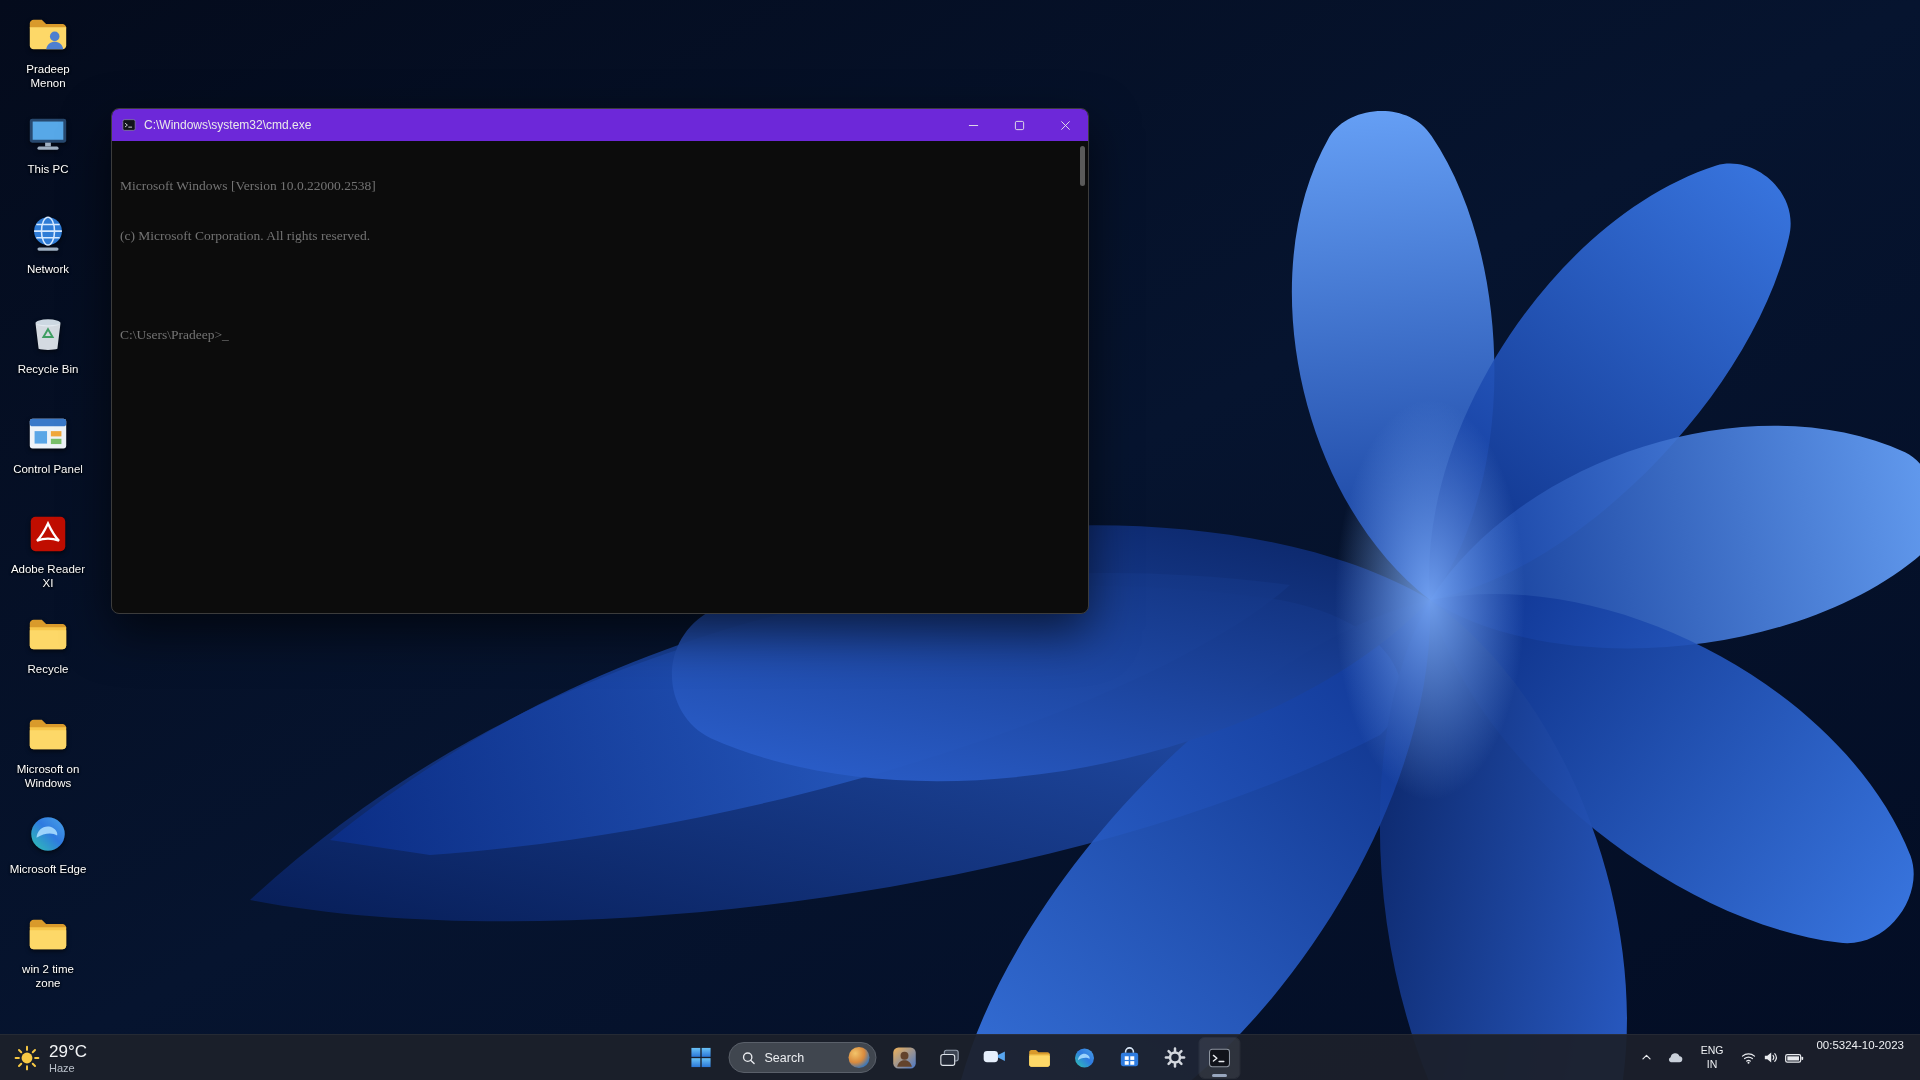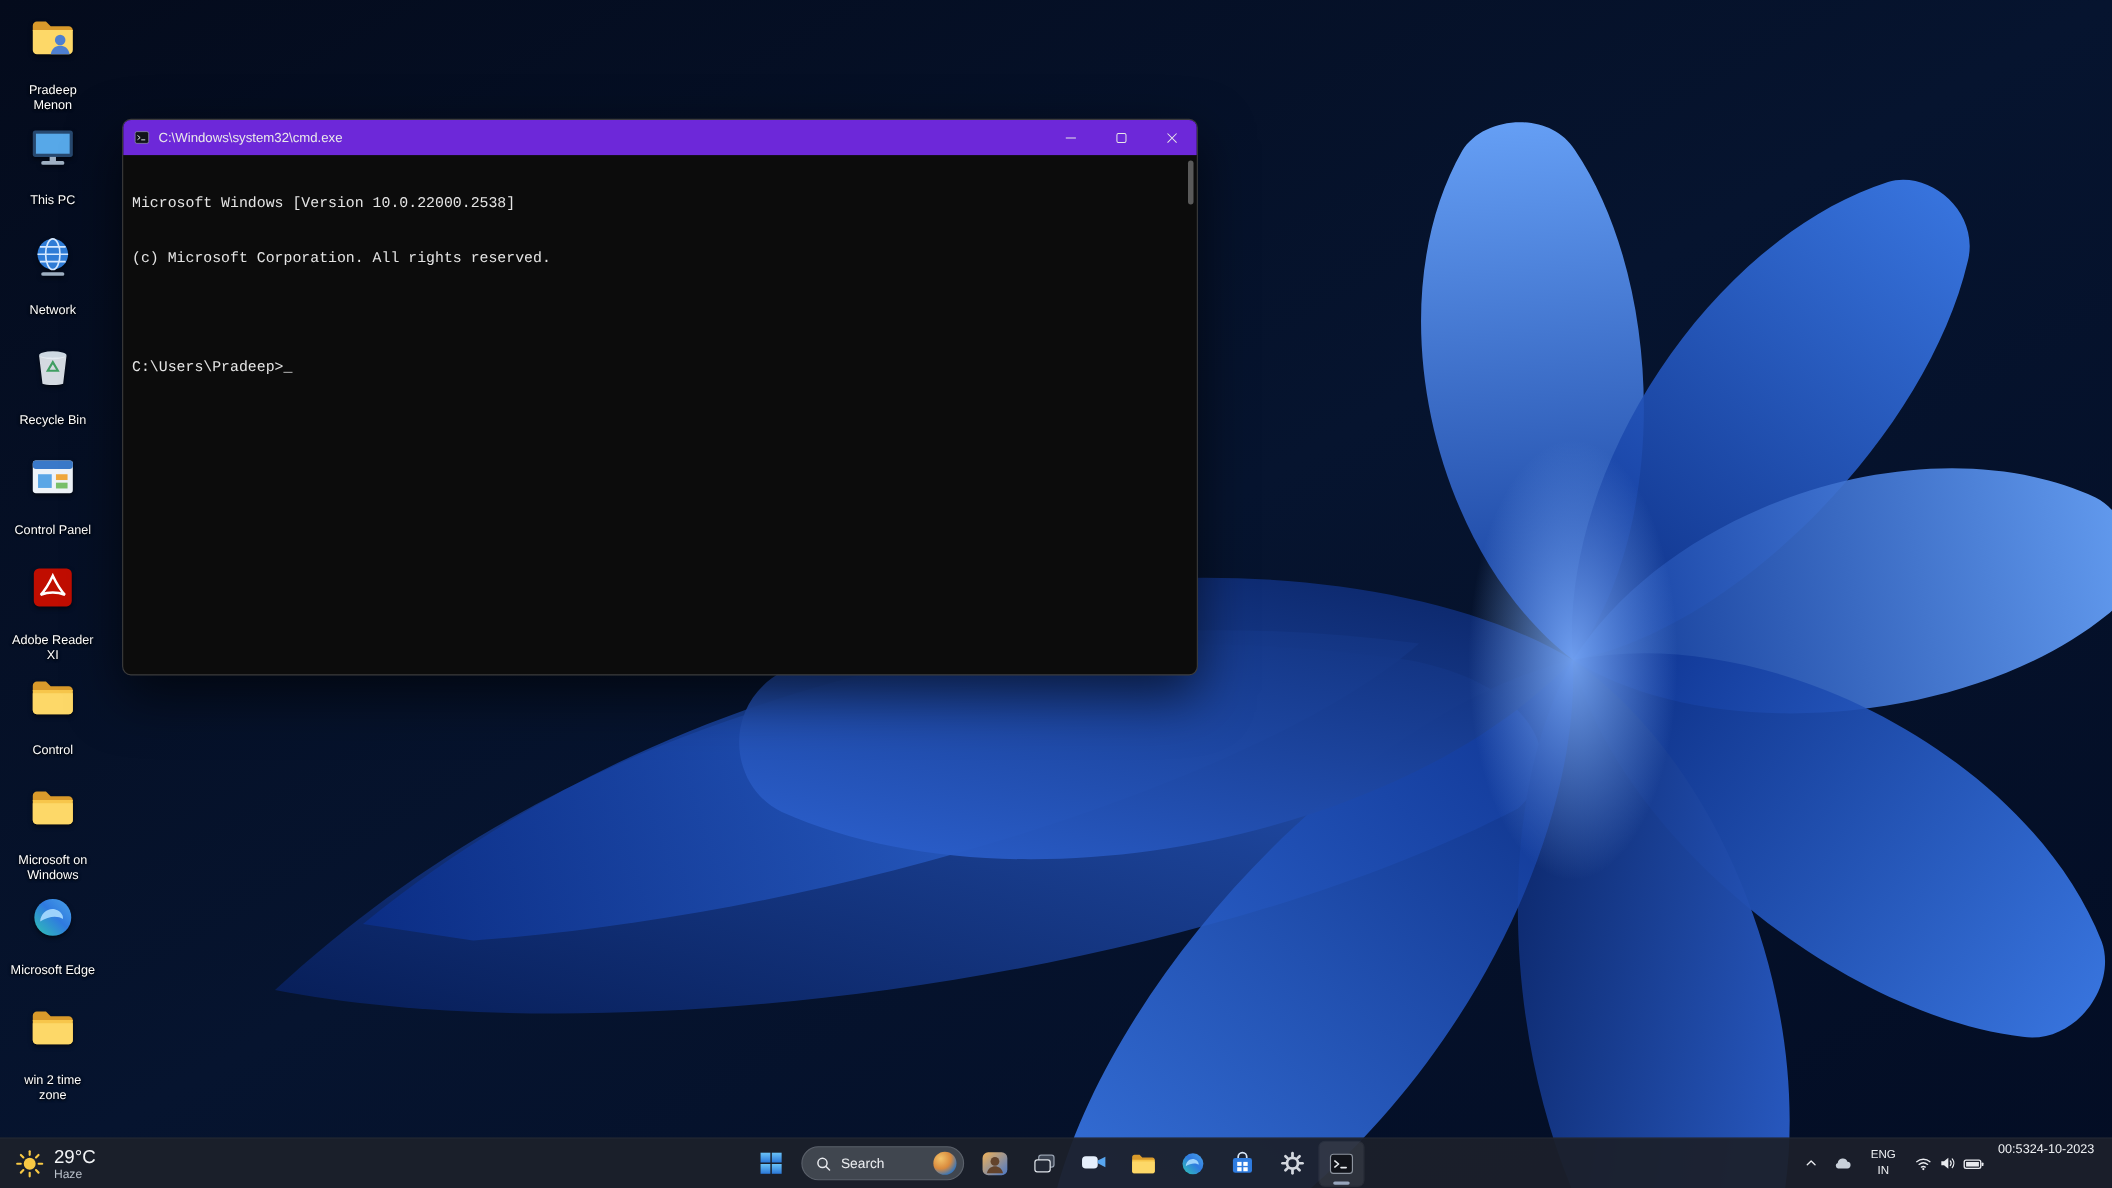--- a/index.html
+++ b/index.html
@@ -7,35 +7,35 @@
   body{position:relative;font-family:"Liberation Sans",sans-serif;background:#050d20;color:#fff}
 
   
   .wallpaper{position:absolute;inset:0;width:100%;height:100%;z-index:0}
   .defs{position:absolute;width:0;height:0;overflow:hidden}
 
   
   .icons-col{position:absolute;left:2px;top:6px;z-index:2;display:flex;flex-direction:column}
   .dicon{width:92px;height:100px;display:flex;flex-direction:column;align-items:center;padding-top:5px;border-radius:4px;cursor:default}
   .dart{width:46px;height:46px;filter:drop-shadow(0 2px 2px rgba(0,0,0,.55))}
-  .dlbl{margin-top:18px;font-size:11.5px;line-height:1.22;color:#fff;text-align:center;max-width:78px;
+  .dlbl{margin-top:5px;font-size:11.5px;line-height:1.22;color:#fff;text-align:center;max-width:78px;
         text-shadow:0 1px 2px rgba(0,0,0,.95),0 0 3px rgba(0,0,0,.7)}
 
   
   .cmd{position:absolute;left:111px;top:108px;width:978px;height:506px;z-index:3;border-radius:8px;overflow:hidden;
        background:#0c0c0c;border:1px solid #3c3c3c;box-shadow:0 18px 48px rgba(0,0,0,.6)}
   .cmd-titlebar{height:32px;display:flex;align-items:center;gap:7px;padding-left:9px;background:#6d28d9}
   .cmd-title{font-size:12px;color:#eaeaea}
   .titlebar-icon{width:16px;height:16px}
   .win-controls{margin-left:auto;display:flex;height:100%}
   .wc{width:46px;height:100%;display:flex;align-items:center;justify-content:center;background:none;border:none;cursor:default}
   .i12{width:11px;height:11px}
   .cmd-body{position:relative;height:calc(100% - 32px);padding:4px 8px;
-            font-family:Liberation Mono, monospace;font-size:13.5px;line-height:16.5px;
-            color:#e5e5e5;white-space:pre}
+            font-family:Liberation Serif, serif;font-size:13.5px;line-height:16.5px;
+            color:#737373;white-space:pre}
   .cursor{animation:blink 1.06s steps(1) infinite}
   @keyframes blink{50%{opacity:0}}
   .cmd-scrollbar{position:absolute;top:0;right:0;width:12px;height:100%}
   .cmd-scrollbar .thumb{position:absolute;top:5px;right:3px;width:5px;height:40px;background:#5a5a5a;border-radius:3px}
 
   
   .taskbar{position:absolute;left:0;right:0;bottom:0;height:46px;z-index:5;
            background:rgba(28,32,43,.94);border-top:1px solid rgba(255,255,255,.05)}
   .tb-left{position:absolute;left:0;top:0;height:100%;display:flex;align-items:center;gap:9px;padding:0 14px;border-radius:4px;cursor:default}
   .wtemp{font-size:17px;color:#f2f4f6}
@@ -316,21 +316,21 @@
   <div class="dicon">
     <svg class="dart">
         <use href="#sym-adobe"></use>
       </svg>
     <div class="dlbl">Adobe Reader XI</div>
   </div>
   <div class="dicon">
     <svg class="dart">
         <use href="#sym-folder"></use>
       </svg>
-    <div class="dlbl">Control</div>
+    <div class="dlbl">Recycle</div>
   </div>
   <div class="dicon">
     <svg class="dart">
         <use href="#sym-folder"></use>
       </svg>
     <div class="dlbl">Microsoft on Windows</div>
   </div>
   <div class="dicon">
     <svg class="dart">
         <use href="#sym-edge"></use>

